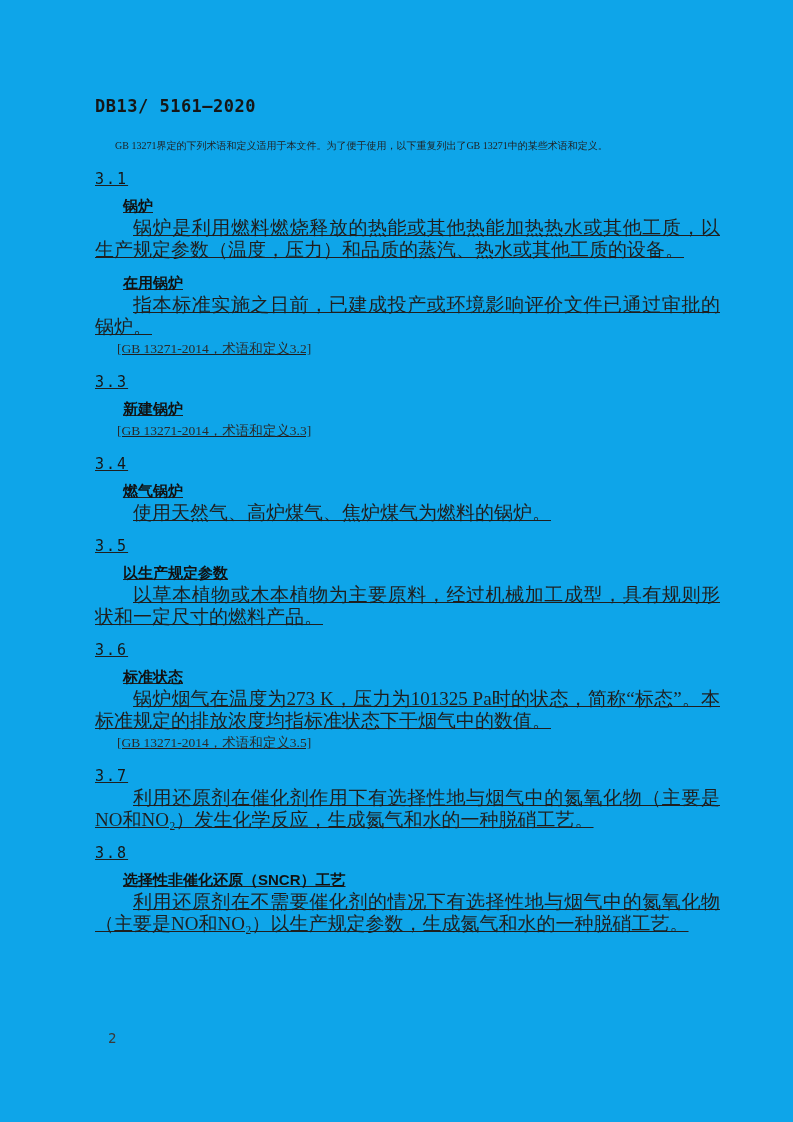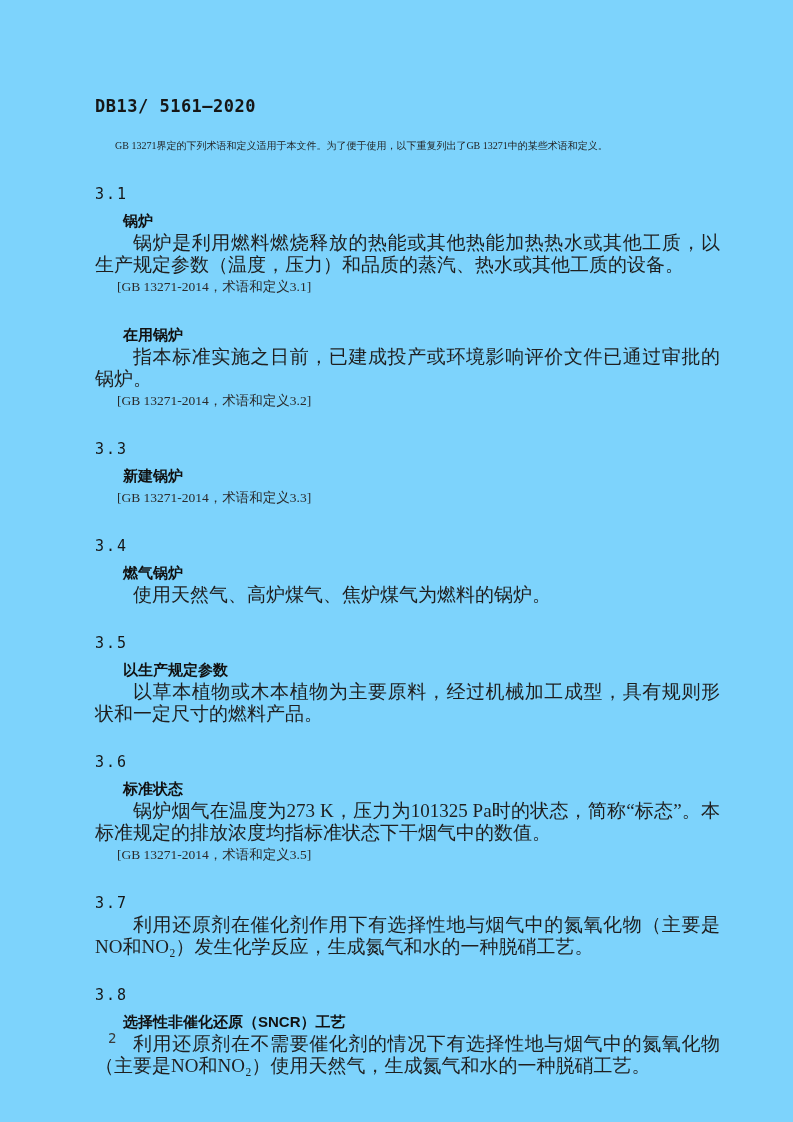--- a/index.html
+++ b/index.html
@@ -4,21 +4,21 @@
 <style>
   html, body {
     margin: 0;
     padding: 0;
     background: #ffffff;
   }
   .page {
     position: relative;
     width: 793px;
     height: 1122px;
-    background: #7dd3fc;
+    background: #0ea5e9;
     color: #1f1f1f;
     overflow: hidden;
   }
   .content {
     position: absolute;
     left: 95px;
     top: 95px;
     width: 625px;
   }
   .doc-header {
@@ -31,21 +31,22 @@
   }
   .intro {
     margin: 18px 0 0 0;
     text-indent: 2em;
     font-size: 10px;
     line-height: 22px;
     font-family: "Liberation Serif", "DejaVu Serif", serif;
     text-align: justify;
   }
   .term-section {
-    margin-top: 26px;
+    margin-top: 11px;
+    text-decoration: underline;
   }
   .sec-number {
     font-family: "DejaVu Sans Mono", monospace;
     font-size: 15px;
     line-height: 22px;
     letter-spacing: 2px;
     color: #161616;
   }
   .term {
     margin: 5px 0 0 28px;
@@ -86,21 +87,20 @@
   <div class="content">
 
     <div class="doc-header">DB13/ 5161—2020</div>
 
     <p class="intro">GB 13271界定的下列术语和定义适用于本文件。为了便于使用，以下重复列出了GB 13271中的某些术语和定义。</p>
 
     <section class="term-section">
       <div class="sec-number">3.1</div>
       <div class="term">锅炉</div>
       <p class="definition">锅炉是利用燃料燃烧释放的热能或其他热能加热热水或其他工质，以生产规定参数（温度，压力）和品质的蒸汽、热水或其他工质的设备。</p>
-      <div class="source">[GB 13271-2014，术语和定义3.1]</div>
     </section>
 
     <section class="term-section">
       <div class="term">在用锅炉</div>
       <p class="definition">指本标准实施之日前，已建成投产或环境影响评价文件已通过审批的锅炉。</p>
       <div class="source">[GB 13271-2014，术语和定义3.2]</div>
     </section>
 
     <section class="term-section">
       <div class="sec-number">3.3</div>
@@ -128,19 +128,19 @@
     </section>
 
     <section class="term-section">
       <div class="sec-number">3.7</div>
       <p class="definition">利用还原剂在催化剂作用下有选择性地与烟气中的氮氧化物（主要是NO和NO₂）发生化学反应，生成氮气和水的一种脱硝工艺。</p>
     </section>
 
     <section class="term-section">
       <div class="sec-number">3.8</div>
       <div class="term">选择性非催化还原（SNCR）工艺</div>
-      <p class="definition">利用还原剂在不需要催化剂的情况下有选择性地与烟气中的氮氧化物（主要是NO和NO₂）使用天然气，生成氮气和水的一种脱硝工艺。</p>
+      <p class="definition">利用还原剂在不需要催化剂的情况下有选择性地与烟气中的氮氧化物（主要是NO和NO₂）以生产规定参数，生成氮气和水的一种脱硝工艺。</p>
     </section>
 
   </div>
 
   <div class="page-number">2</div>
 </div>
 
 </body></html>

